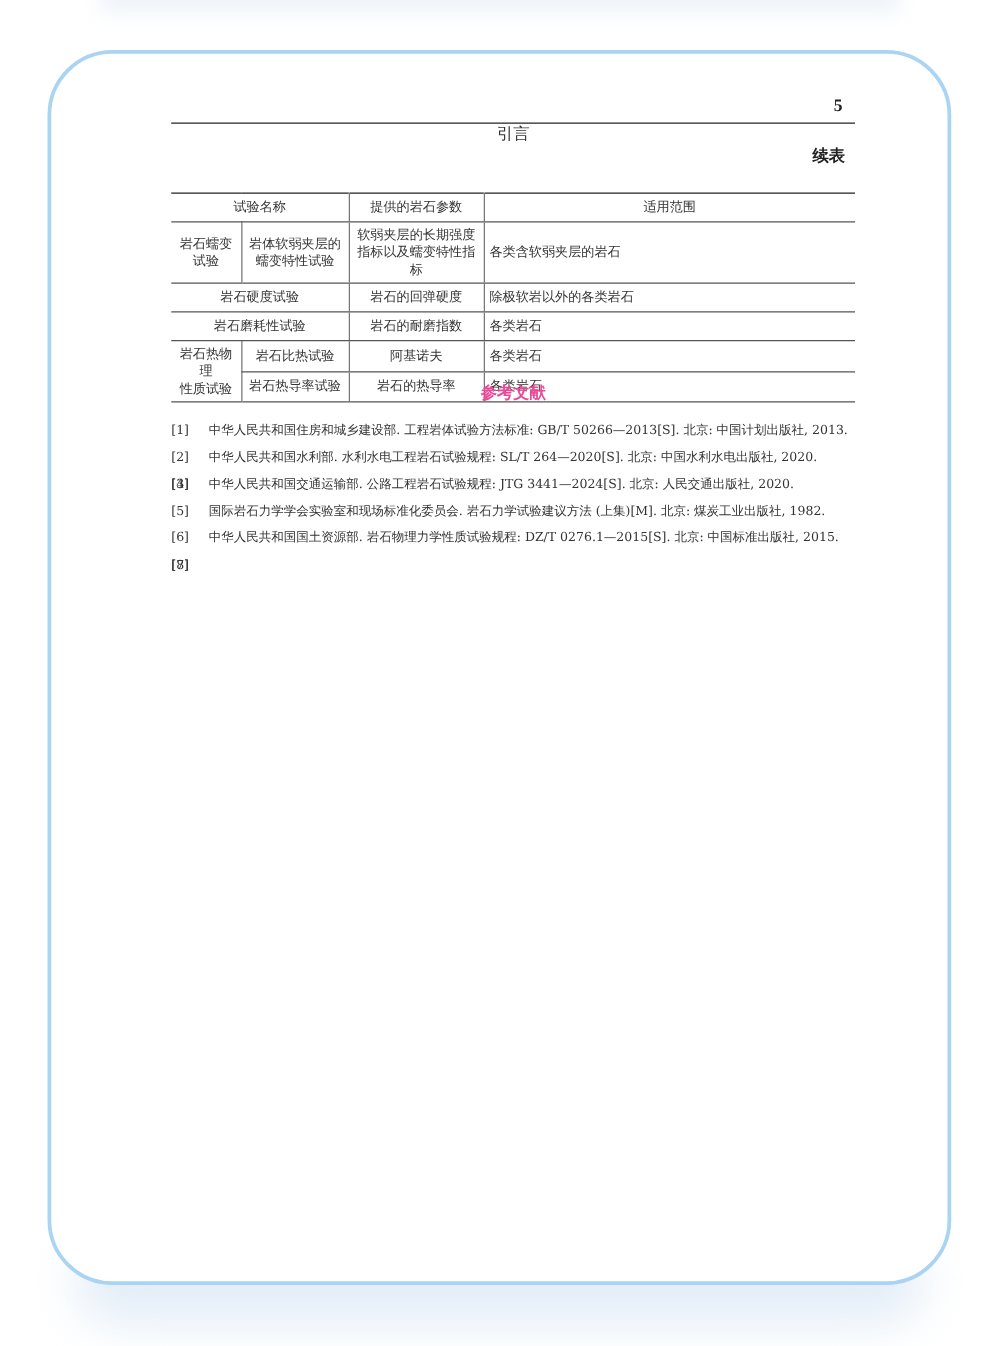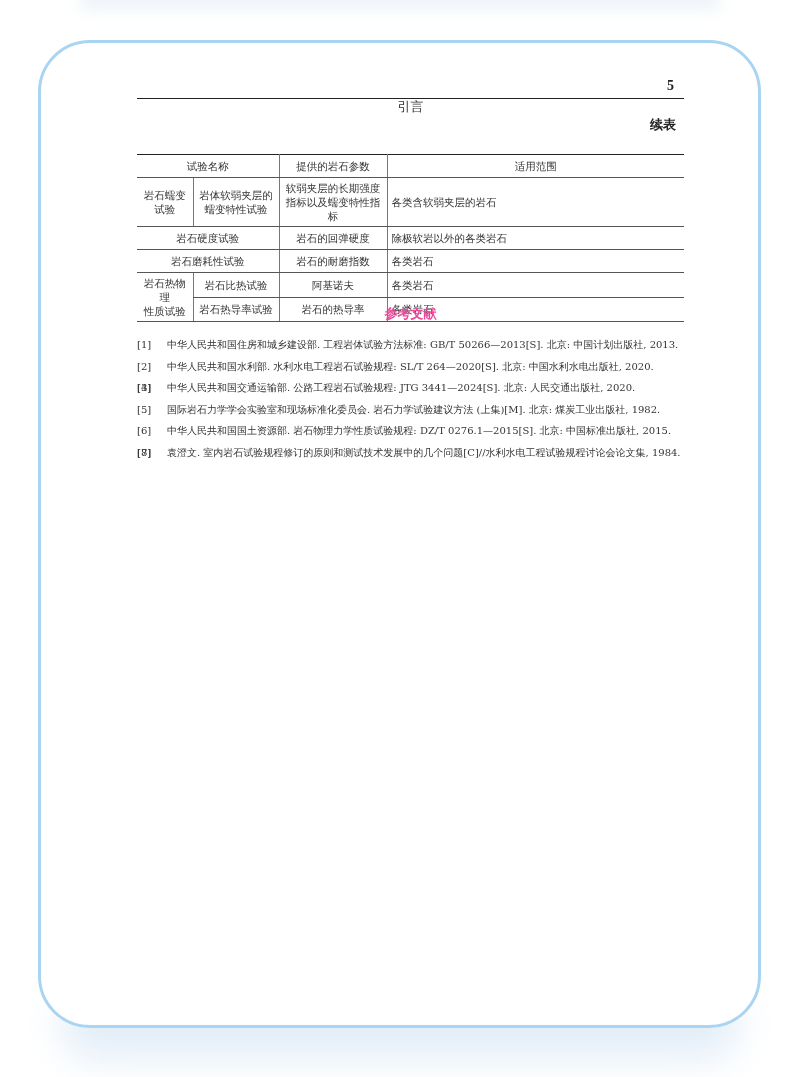--- a/index.html
+++ b/index.html
@@ -149,16 +149,15 @@
     </div>
     <div class="ref">
       <span class="ref-num">[6]</span>
       <span>中华人民共和国国土资源部. 岩石物理力学性质试验规程: DZ/T 0276.1—2015[S]. 北京: 中国标准出版社, 2015.</span>
     </div>
     <div class="ref">
       <span class="ref-num">[7]</span>
     </div>
     <div class="ref">
       <span class="ref-num">[8]</span>
-      <span>袁澄文. 室内岩石试验规程修订的原则和测试技术发展中的几个问题[C]//水利水电工程试验规程讨论会论文集, 1984.</span>
     </div>
   </div>
 </div>
 
 </body></html>

